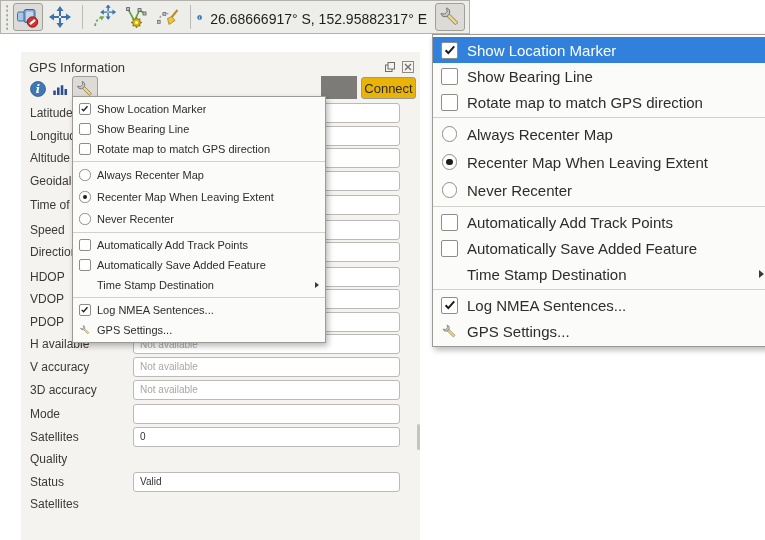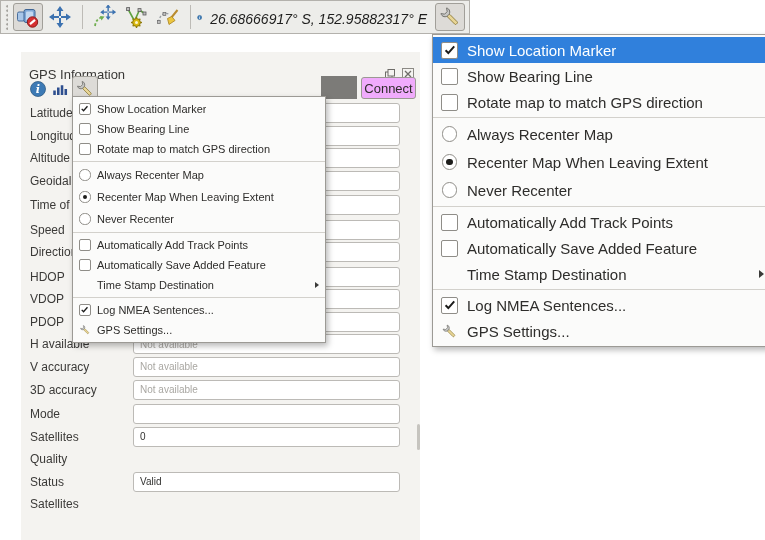--- a/index.html
+++ b/index.html
@@ -28,21 +28,21 @@
   .tb-btn {
     height: 28px; min-width: 30px; display: flex; align-items: center; justify-content: center;
     border: 1px solid transparent; border-radius: 3px; background: transparent; cursor: default;
   }
   .tb-btn.pressed { background: #dddbd7; border-color: #a19f99; }
   .tb-sep { width: 1px; height: 24px; background: #bdbbb6; margin: 0 5px; }
   span[data-icon] { display: inline-flex; align-items: center; justify-content: center; }
   span[data-icon] svg { width: 100%; height: 100%; }
   .tb-ic { width: 24px; height: 24px; }
   .coords {
-    font-size: 14px; color: #1e1e1d; white-space: nowrap; margin: 4px 6px 0 6px; font-style: italic;
+    font-size: 14px; color: #1e1e1d; white-space: nowrap; margin: 4px 6px 0 6px;
   }
   .tb-right { margin-left: auto; }
 
   
   .menu {
     position: absolute; background: var(--menu-bg, #fbfbfa);
     border: 1px solid #9c9a95; box-shadow: 2px 3px 6px rgba(0,0,0,.28);
     padding: 2px 0;
   }
   .menu-large { left: 432px; top: 34px; width: 341px; z-index: 15; }
@@ -70,40 +70,40 @@
     width: 0; height: 0; border-top: 4px solid transparent; border-bottom: 4px solid transparent;
     border-left: 5px solid #3a3a38;
   }
   .menu-small .arrow { border-top-width: 3px; border-bottom-width: 3px; border-left-width: 4px; right: 6px; }
 
   
   .panel {
     position: absolute; left: 21px; top: 52px; width: 399px; height: 488px;
     background: var(--panel-bg, #f4f3f0); z-index: 1;
   }
-  .panel-header { height: 22px; display: flex; align-items: flex-start; padding: 15px 6px 0 8px; }
+  .panel-header { height: 22px; display: flex; align-items: flex-start; padding: 8px 6px 0 8px; }
   .panel-title { flex: 1; font-size: 13px; color: #383735; }
   .ph-btn {
     width: 13px; height: 13px; margin-left: 5px; display: inline-flex;
     align-items: center; justify-content: center;
   }
   .ph-btn span[data-icon] { width: 12px; height: 12px; }
   .panel-toolbar { position: relative; height: 28px; margin-top: 2px; }
   .pt-ic { position: absolute; top: 4px; width: 18px; height: 18px; }
   .pt-ic span[data-icon] { width: 18px; height: 18px; }
   .pt-wrench {
     position: absolute; left: 51px; top: 0; width: 26px; height: 26px;
     background: #dddbd7; border: 1px solid #a19f99; border-radius: 3px;
     display: inline-flex; align-items: center; justify-content: center;
   }
   .pt-wrench span[data-icon] { width: 20px; height: 20px; }
   .dark-box { position: absolute; left: 300px; top: 0; width: 36px; height: 23px; background: #7c7b78; }
   .connect-btn {
     position: absolute; left: 340px; top: 1px; width: 55px; height: 22px;
-    background: #f0abfc; border: 1px solid #9b9993; border-radius: 3px;
+    background: #eab308; border: 1px solid #9b9993; border-radius: 3px;
     display: inline-flex; align-items: center; justify-content: center;
     font-size: 13px; color: #2d2c2a;
   }
 
   .fields { position: absolute; left: 9px; top: 51px; right: 20px; }
   .field-group { margin-bottom: 4.4px; }
   .frow { display: flex; align-items: center; height: 20px; margin-bottom: 2.6px; }
   .flabel { flex: 0 0 103px; font-size: 12px; color: #3b3a38; white-space: nowrap; overflow: hidden; }
   .fbox {
     flex: 1; height: 20px; background: #fff; border: 1px solid #bcbab6; border-radius: 3px;

